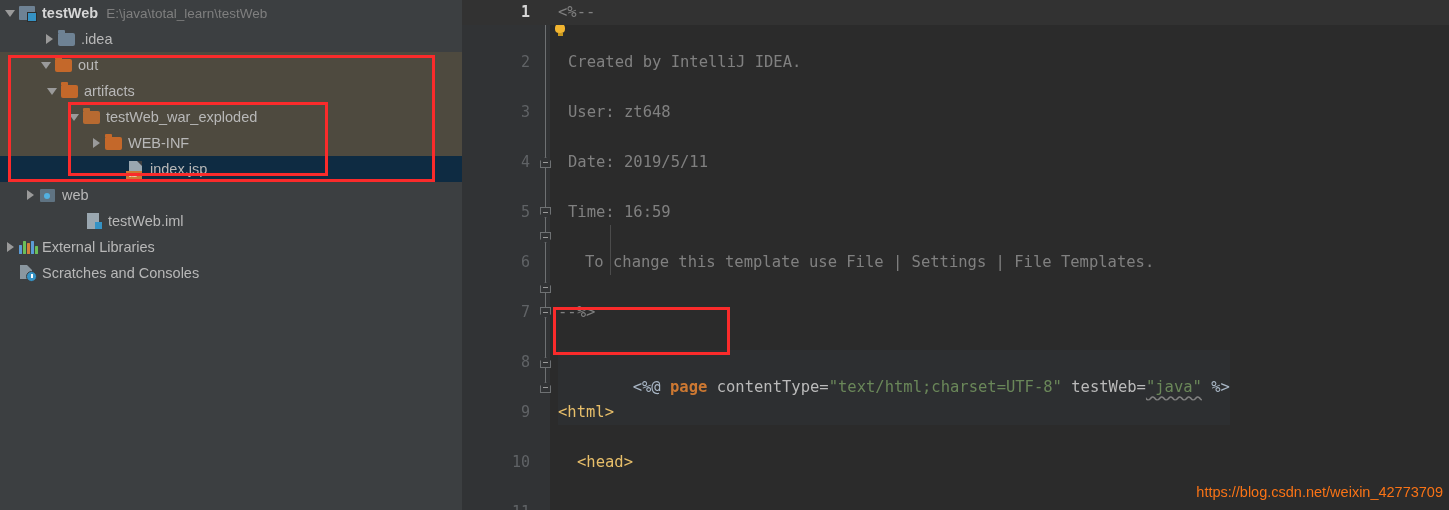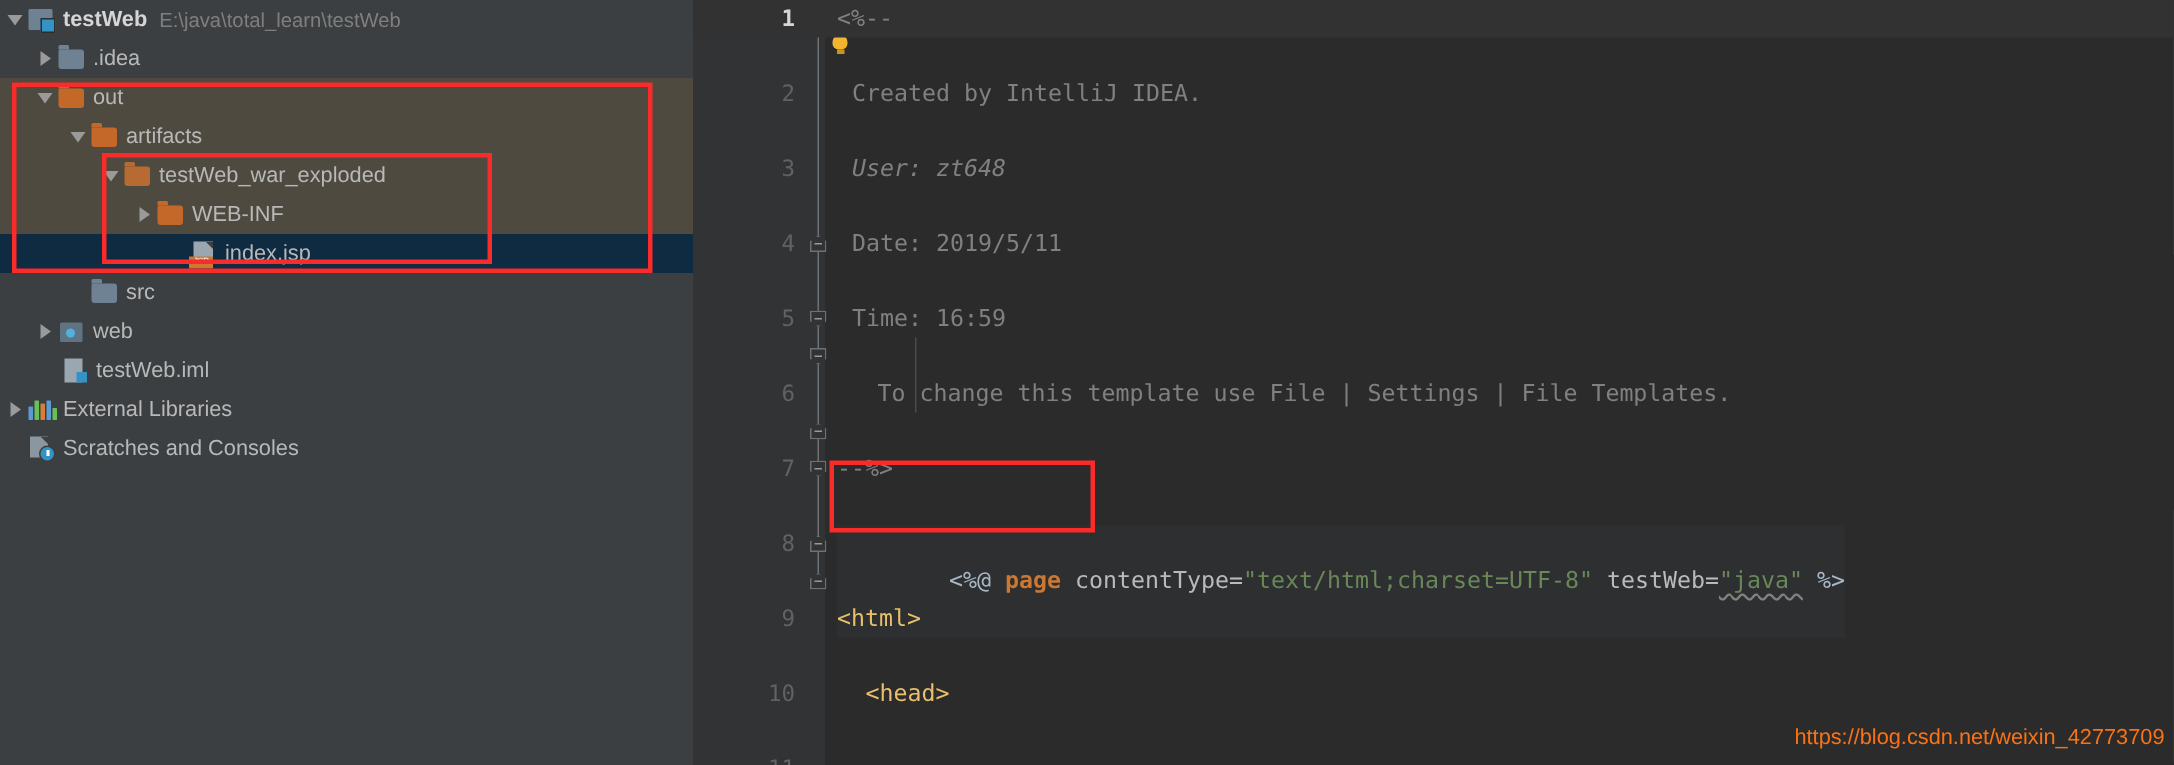--- a/index.html
+++ b/index.html
@@ -228,31 +228,31 @@
       <span class="arrow down">
           <i></i>
         </span>
       <span class="ico">
           <span class="mod"></span>
         </span>
       <span class="label bold">testWeb</span>
       <span class="path">E:\java\total_learn\testWeb</span>
     </div>
 
-    <div class="tree-row" style="padding-left:22px;">
+    <div class="tree-row" style="padding-left:22px;margin-left:19px;">
       <span class="arrow right">
           <i></i>
         </span>
       <span class="ico">
           <span class="folder f-blue"></span>
         </span>
       <span class="label">.idea</span>
     </div>
 
-    <div class="tree-row hl-out" style="padding-left:22px;">
+    <div class="tree-row hl-out" style="padding-left:38px;">
       <span class="arrow down">
           <i></i>
         </span>
       <span class="ico">
           <span class="folder f-orange"></span>
         </span>
       <span class="label">out</span>
     </div>
 
     <div class="tree-row hl-out" style="padding-left:44px;">
@@ -289,41 +289,32 @@
       <span class="arrow blank">
           <i></i>
         </span>
       <span class="ico">
         <span class="jsp"></span>
           <span class="jsp-tag">JSP</span>
       </span>
       <span class="label">index.jsp</span>
     </div>
 
-    <div class="tree-row" style="padding-left:44px;">
-      <span class="arrow blank">
-          <i></i>
-        </span>
-      <span class="ico">
-          <span class="folder f-blue"></span>
-        </span>
-      <span class="label">src</span>
-    </div>
 
     <div class="tree-row" style="padding-left:22px;">
       <span class="arrow right">
           <i></i>
         </span>
       <span class="ico">
           <span class="webmod"></span>
         </span>
       <span class="label">web</span>
     </div>
 
-    <div class="tree-row" style="padding-left:24px;">
+    <div class="tree-row" style="padding-left:68px;">
       <span class="arrow blank">
           <i></i>
         </span>
       <span class="ico">
           <span class="iml"></span>
         </span>
       <span class="label">testWeb.iml</span>
     </div>
 
     <div class="tree-row" style="padding-left:2px;">
@@ -376,21 +367,21 @@
       <span class="ctext c-comment" style="left:96px;">&lt;%--</span>
     </div>
 
     <div class="code-line" style="top:25px;">
       <span class="lnum">2</span>
       <span class="ctext c-comment" style="left:106px;">Created by IntelliJ IDEA.</span>
     </div>
 
     <div class="code-line" style="top:50px;">
       <span class="lnum">3</span>
-      <span class="ctext c-comment" style="left:106px;font-style:italic;">User: zt648</span>
+      <span class="ctext c-comment" style="left:106px;">User: zt648</span>
     </div>
 
     <div class="code-line" style="top:75px;">
       <span class="lnum">4</span>
       <span class="ctext c-comment" style="left:106px;">Date: 2019/5/11</span>
     </div>
 
     <div class="code-line" style="top:100px;">
       <span class="lnum">5</span>
       <span class="ctext c-comment" style="left:106px;">Time: 16:59</span>

